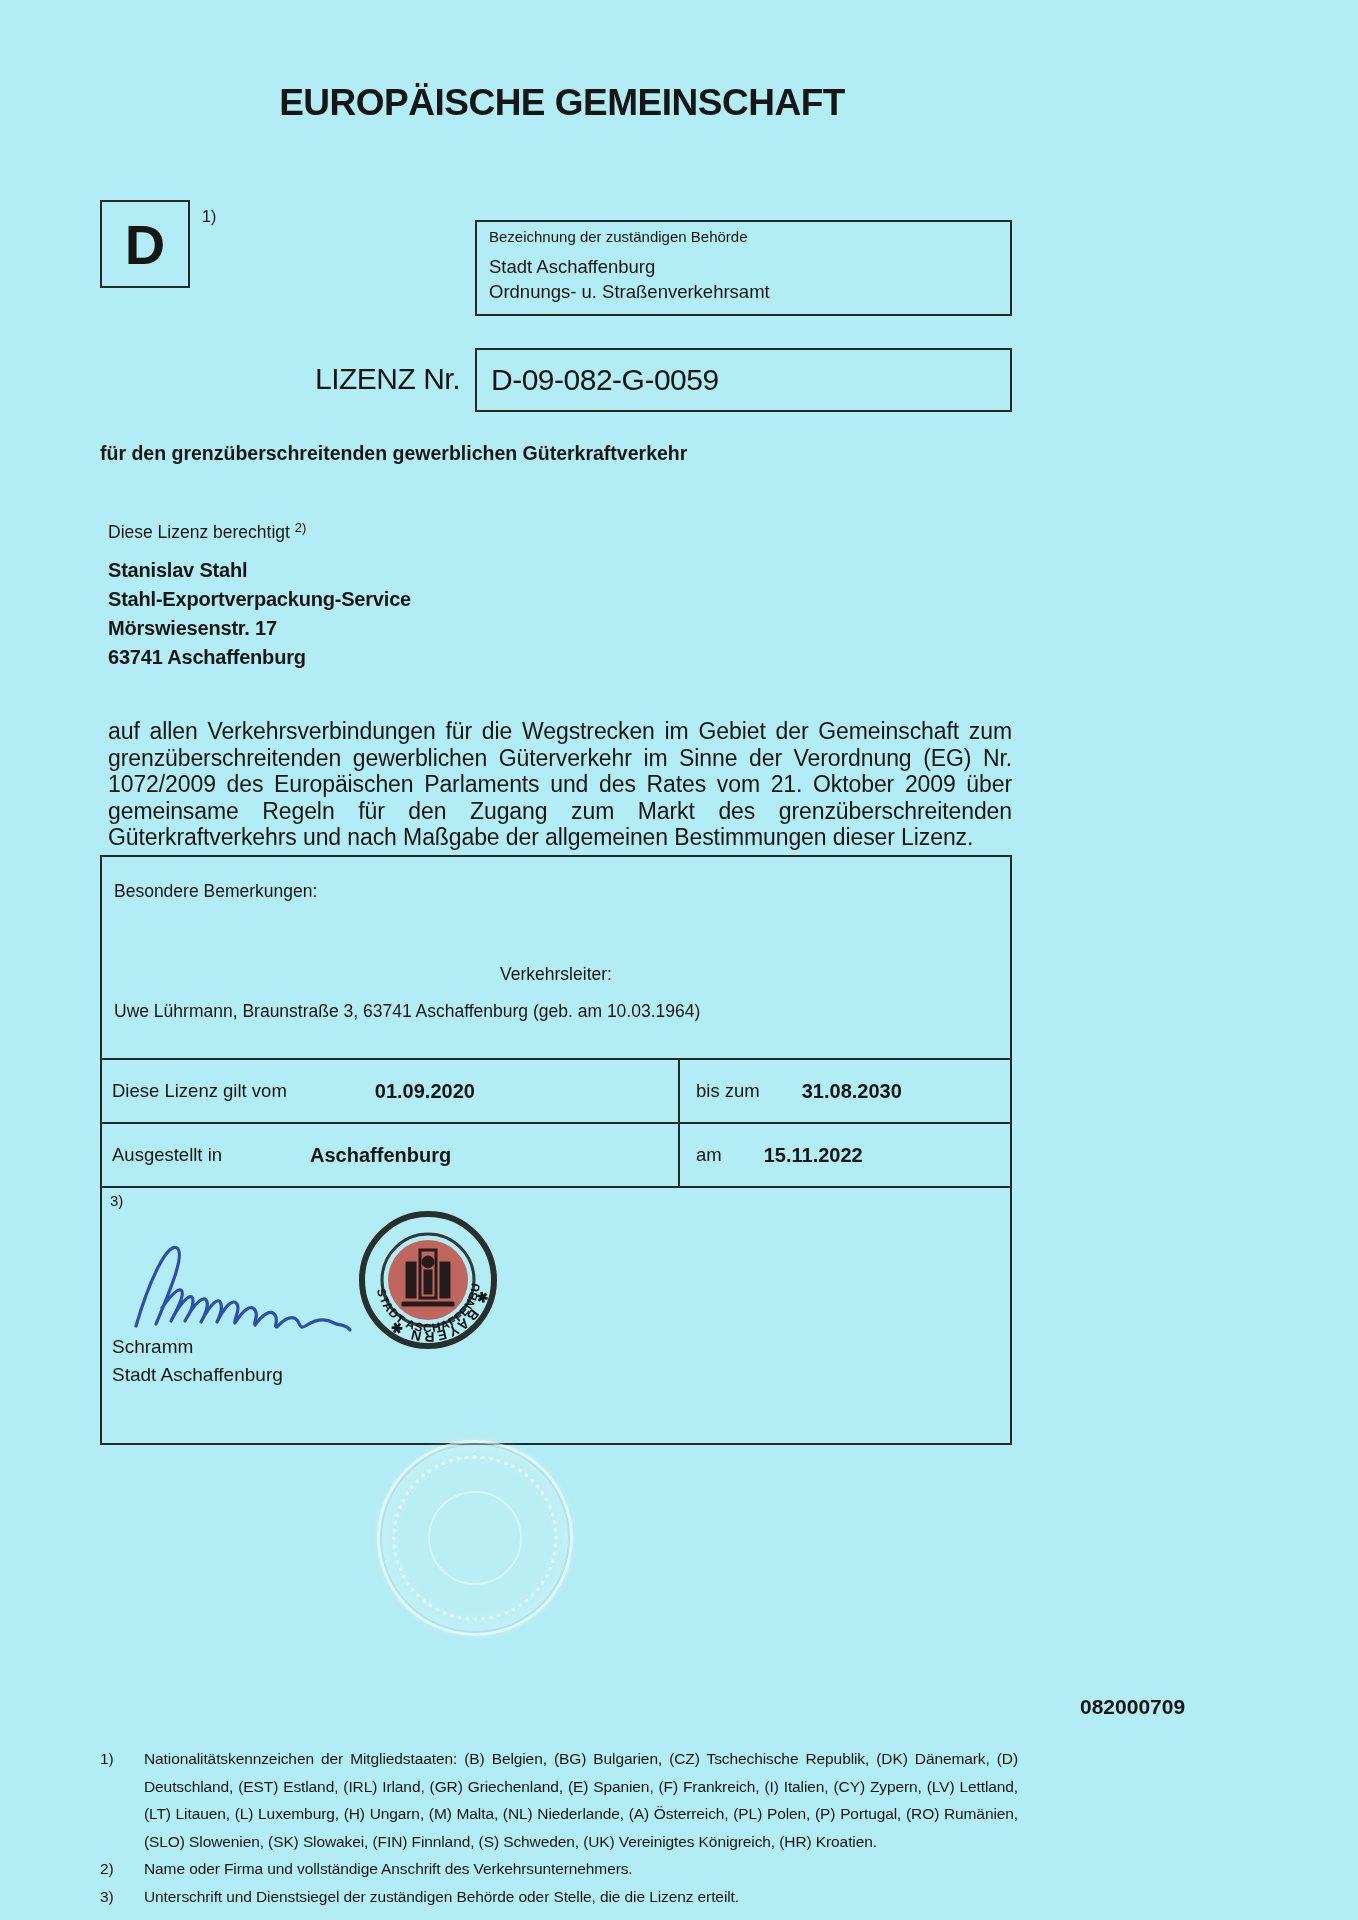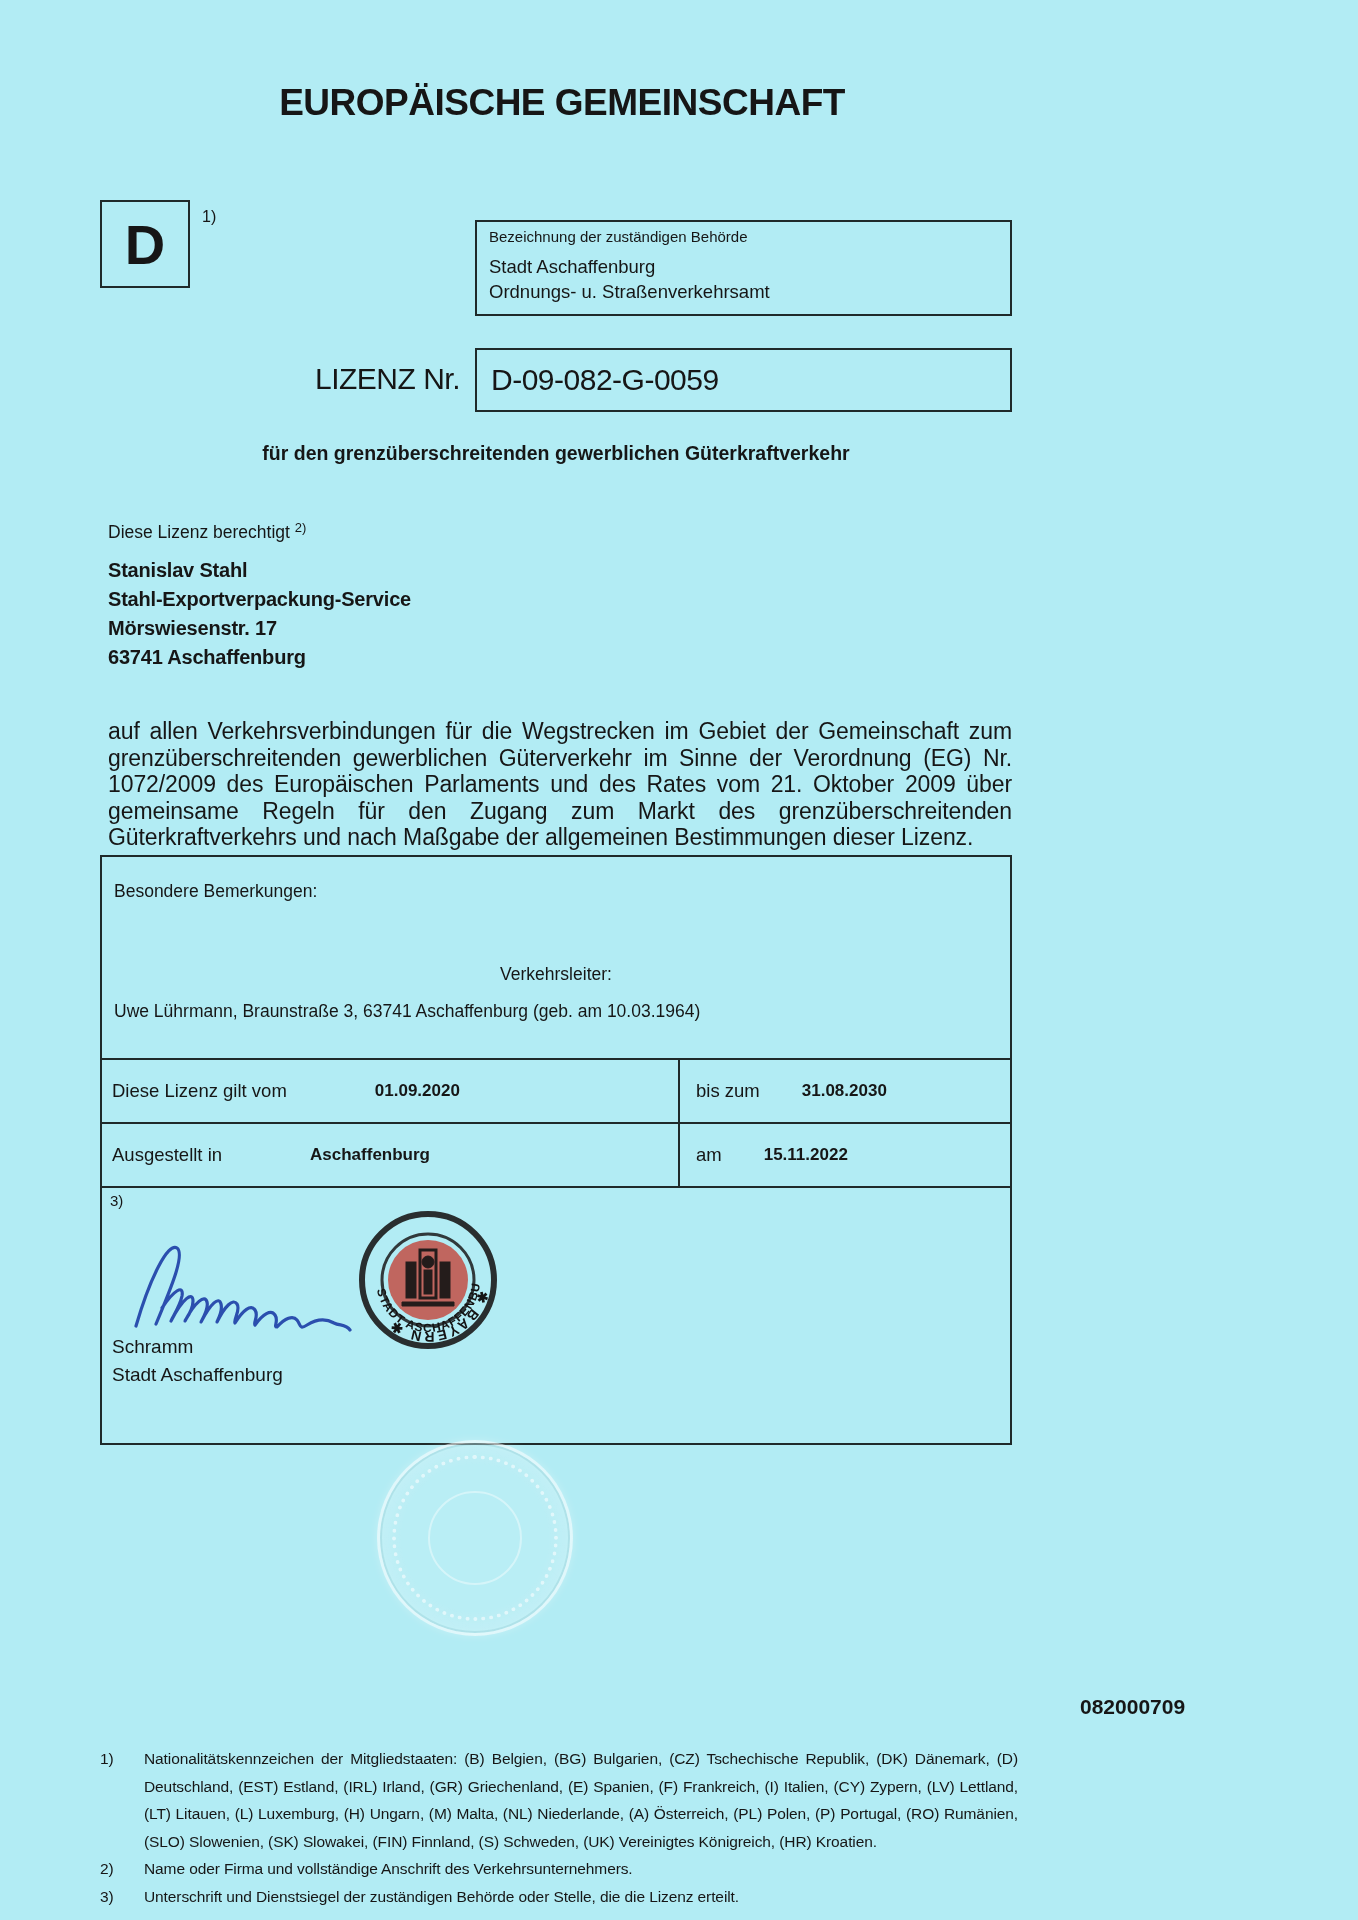--- a/index.html
+++ b/index.html
@@ -54,21 +54,21 @@
   .liz-box{
     left:475px;top:348px;width:537px;height:64px;
     border:2px solid var(--line);
     display:flex;align-items:center;
     padding-left:14px;
     font-size:30px;letter-spacing:-0.5px;
   }
 
   .subtitle{
     left:100px;top:442px;width:912px;
-    text-align:center;font-size:19.5px;font-weight:bold;
+    text-align:left;font-size:19.5px;font-weight:bold;
   }
 
   .grant-intro{left:108px;top:520px;font-size:17.5px;}
   .grant-intro sup{font-size:13px;vertical-align:6px;}
 
   .holder{left:108px;top:556px;font-size:20px;font-weight:bold;line-height:29px;letter-spacing:-0.2px;}
 
   .body-par{
     left:108px;top:718px;width:904px;
     font-size:23px;line-height:26.5px;
@@ -80,21 +80,21 @@
     left:100px;top:855px;width:912px;height:590px;
     border:2px solid var(--line);
   }
   .remarks{height:203px;border-bottom:2px solid var(--line);padding:24px 12px;font-size:17.5px;}
   .remarks .r1{margin-top:62px;text-align:center;}
   .remarks .r2{margin-top:16px;}
   .vrow{height:64px;border-bottom:2px solid var(--line);display:flex;align-items:center;}
   .vrow .cell-l{width:578px;display:flex;align-items:center;padding-left:10px;border-right:2px solid var(--line);height:100%;gap:40px;}
   .vrow .cell-r{flex:1;display:flex;align-items:center;padding-left:16px;height:100%;}
   .vrow .lab{font-size:18.5px;}
-  .vrow .val{font-size:17px;font-weight:bold;}
+  .vrow .val{font-size:20px;font-weight:bold;}
   .vrow .cell-l .val{margin-left:48px;}
   .vrow .cell-r .val{margin-left:42px;}
   .sig-area{position:relative;height:255px;}
   .sig-fn{position:absolute;left:8px;top:4px;font-size:15px;}
   .sig-svg{position:absolute;left:20px;top:46px;}
   .sig-name{position:absolute;left:10px;top:148px;font-size:19px;}
   .sig-auth{position:absolute;left:10px;top:176px;font-size:19px;}
   .stamp-svg{position:absolute;left:252px;top:18px;}
 
   

